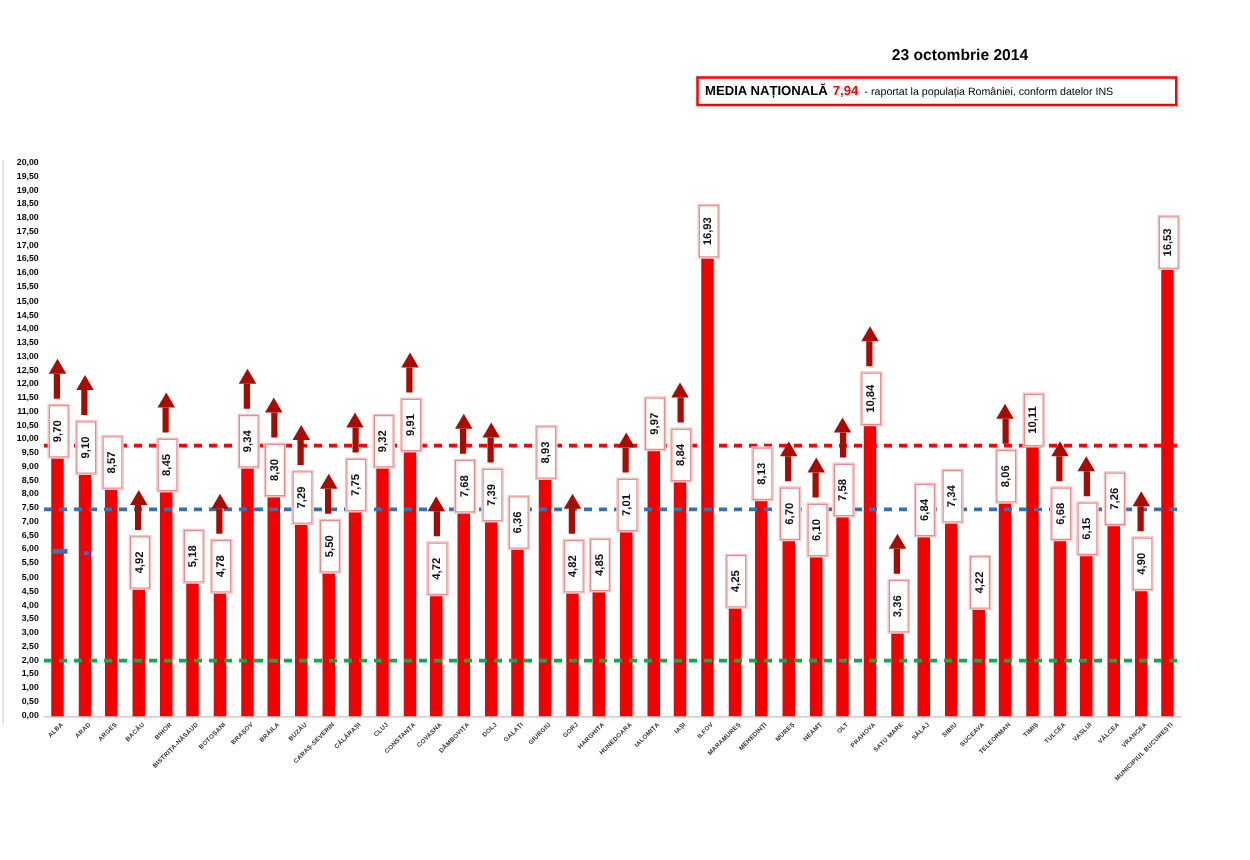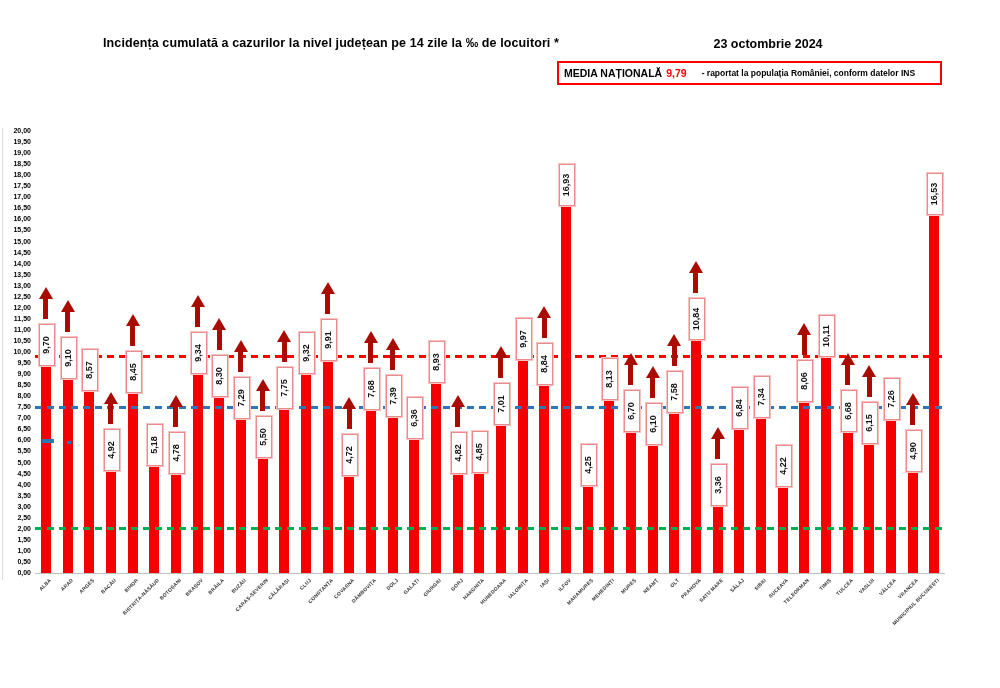--- a/index.html
+++ b/index.html
@@ -2,47 +2,46 @@
 <html><head>
 <meta charset="utf-8">
 <style>
   html,body{margin:0;padding:0;background:#fff;}
   .page{position:relative;width:1000px;height:688px;background:#fff;font-family:"Liberation Sans",sans-serif;overflow:hidden;}
   .title{position:absolute;left:75px;top:36px;width:512px;font-size:12.5px;font-weight:bold;color:#000;text-align:center;letter-spacing:.1px;}
   .date{position:absolute;left:698px;top:37px;width:140px;font-size:12.5px;font-weight:bold;color:#000;text-align:center;}
   .media-box{position:absolute;left:557px;top:61px;width:385px;height:24px;border:2px solid #ff0000;box-sizing:border-box;display:flex;align-items:center;padding-left:5px;white-space:nowrap;background:#fff;}
   .media-label{font-weight:bold;font-size:10.5px;color:#000;}
   .media-value{font-weight:bold;font-size:10.5px;color:#ff0000;margin-left:4px;}
-  .media-note{font-size:8.5px;color:#000;margin-left:15px;font-weight:bold;}
+  .media-note{font-size:8.5px;color:#000;margin-left:5px;}
   .total-box{position:absolute;left:55px;top:87px;width:370px;height:23px;border:1.5px solid #e06666;box-sizing:border-box;display:flex;align-items:center;padding-left:7px;background:#fff;}
   .total-label{font-weight:bold;font-size:9.5px;color:#000;}
   .total-count{font-weight:bold;font-size:9.5px;color:#000;margin-left:9px;}
   .footer{position:absolute;left:2px;top:630px;font-size:10.5px;color:#1a1a1a;}
   .footer b{font-weight:bold;}
   .y-tick{position:absolute;width:31px;text-align:right;font-size:7px;font-weight:bold;color:#000;line-height:8px;}
   .bar{position:absolute;background:#f50000;}
   .ref-line{position:absolute;height:3px;}
   .val-box{position:absolute;width:40px;height:14px;background:#fff;border:1px solid #ec8b8b;box-shadow:0 0 0 1px #f8c2c2;transform:rotate(-90deg);font-size:9px;font-weight:bold;text-align:center;line-height:13px;color:#111;z-index:5;}
   .arrow{position:absolute;width:14px;height:32px;display:flex;flex-direction:column;align-items:center;z-index:4;}
   .arrow-head{width:0;height:0;border-left:7px solid transparent;border-right:7px solid transparent;border-bottom:12px solid #aa0b00;}
   .arrow-stem{width:5px;height:20px;background:#aa0b00;}
   .x-label{position:absolute;width:90px;text-align:right;transform:rotate(-45deg);transform-origin:100% 0;font-size:5px;font-weight:bold;color:#333;white-space:nowrap;letter-spacing:.2px;}
   .axis-line{position:absolute;background:#c0c0c0;}
   .stray{position:absolute;background:#2e75b6;}
 </style>
 </head>
 <body>
 
 <div class="page">
-  <div class="title">Incidența cumulată a cazurilor la nivel județean pe 14 zile la ‰ de locuitori *</div>
-  <div class="date">23 octombrie 2024</div>
+  <div class="date">23 octombrie 2014</div>
 
   <div class="media-box">
     <span class="media-label">MEDIA NAȚIONALĂ</span>
-    <span class="media-value">9,79</span>
+    <span class="media-value">7,94</span>
     <span class="media-note">-  raportat la populația României, conform datelor INS</span>
   </div>
 
 
   <div id="chart">
       <div class="y-tick" style="left: 0px; top: 127px;">20,00</div>
       <div class="y-tick" style="left: 0px; top: 138.05px;">19,50</div>
       <div class="y-tick" style="left: 0px; top: 149.1px;">19,00</div>
       <div class="y-tick" style="left: 0px; top: 160.15px;">18,50</div>
       <div class="y-tick" style="left: 0px; top: 171.2px;">18,00</div>

